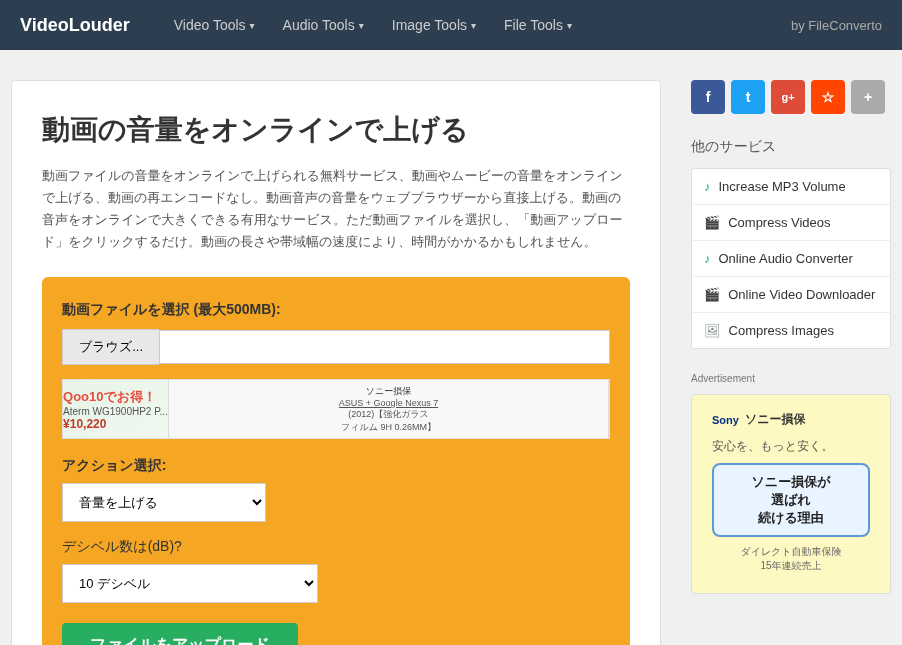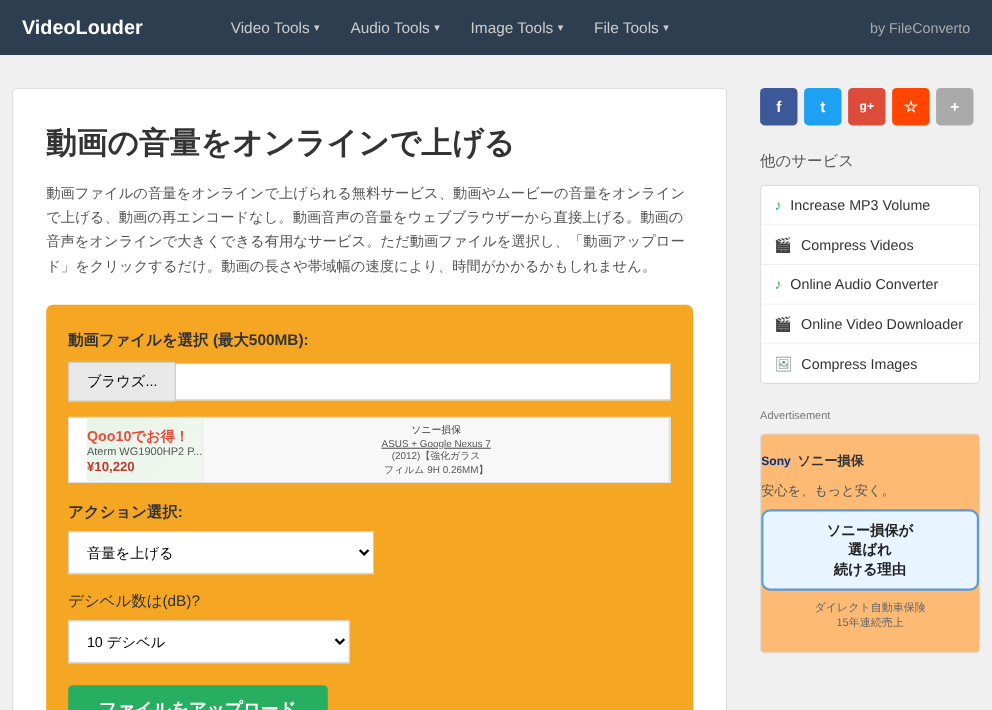--- a/index.html
+++ b/index.html
@@ -5,21 +5,20 @@
     * { box-sizing: border-box; margin: 0; padding: 0; }
     body { font-family: Arial, sans-serif; background: #f0f0f0; font-size: 14px; color: #333; }
 
     
     nav {
       background: #2c3e50;
       display: flex;
       align-items: center;
       padding: 0 20px;
       height: 50px;
-      gap: 36px;
     }
     .nav-brand {
       color: #fff;
       font-size: 18px;
       font-weight: bold;
       margin-right: 30px;
       text-decoration: none;
     }
     .nav-items {
       display: flex;
@@ -132,21 +131,20 @@
       background: linear-gradient(135deg, #e8f4e8 0%, #f0f8f0 100%);
       width: 106px;
       height: 100%;
       display: flex;
       align-items: center;
       justify-content: center;
       font-size: 11px;
       color: #333;
       border-right: 1px solid #ddd;
       flex-shrink: 0;
-      margin-left: 16px;
     }
     .ad-qoo10-logo {
       font-weight: bold;
       color: #e74c3c;
       font-size: 13px;
     }
     .ad-product {
       background: #f8f8f8;
       flex: 1;
       height: 100%;
@@ -160,21 +158,21 @@
     }
 
     .action-label {
       display: block;
       color: #333;
       font-size: 14px;
       font-weight: bold;
       margin-bottom: 8px;
     }
     .action-select {
-      width: 278px;
+      width: 204px;
       padding: 10px 12px;
       border: 1px solid #ccc;
       background: #fff;
       font-size: 13px;
       appearance: auto;
       margin-bottom: 16px;
       display: block;
     }
 
     .decibel-label {
@@ -265,25 +263,25 @@
     .service-icon-video { color: #e74c3c; }
     .service-icon-img { color: #7f8c8d; }
 
     
     .ad-section-title {
       font-size: 10px;
       color: #777;
       margin-bottom: 10px;
     }
     .ad-sidebar-box {
-      background: #fdba74;
+      background: #fef9c3;
       border: 1px solid #ddd;
       border-radius: 4px;
       overflow: hidden;
-      padding: 16px 0;
+      padding: 16px 20px;
       min-height: 200px;
     }
     .ad-sony-header {
       display: flex;
       align-items: center;
       gap: 6px;
       margin-bottom: 10px;
     }
     .ad-sony-logo {
       font-size: 12px;

